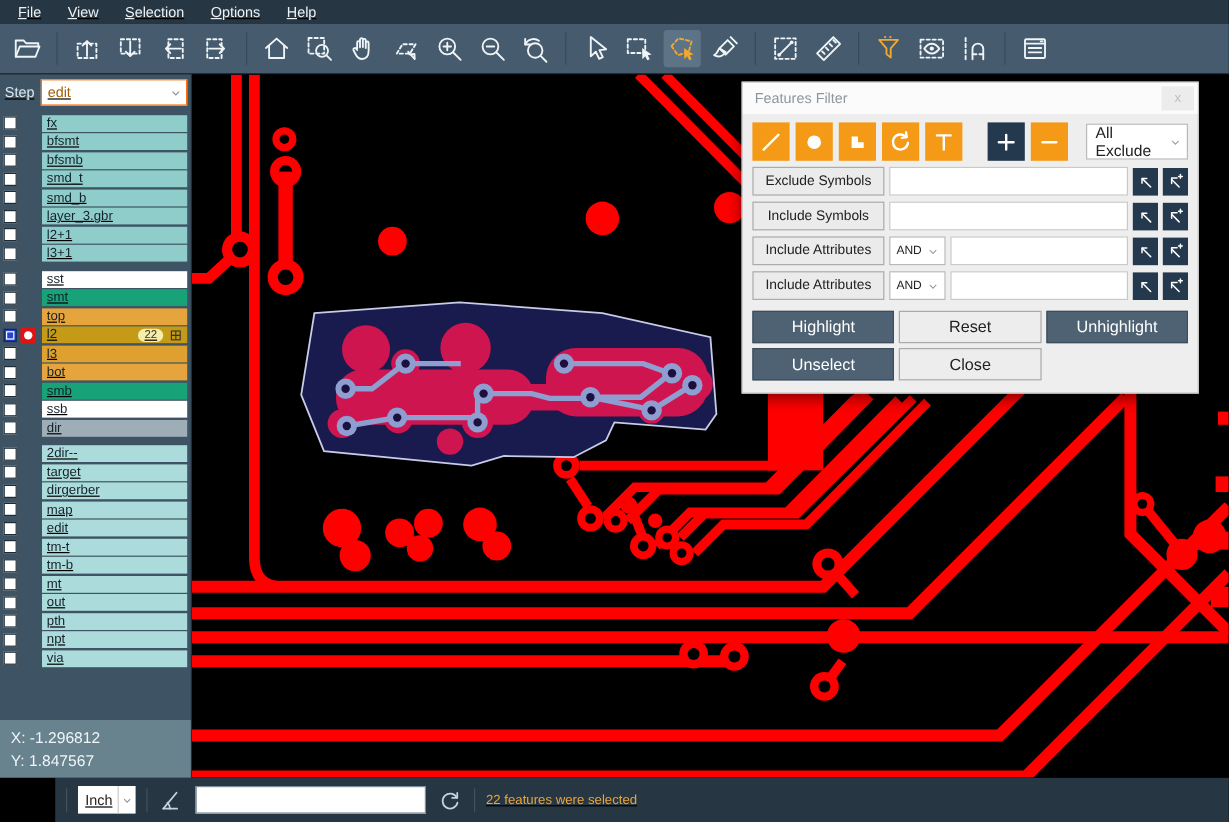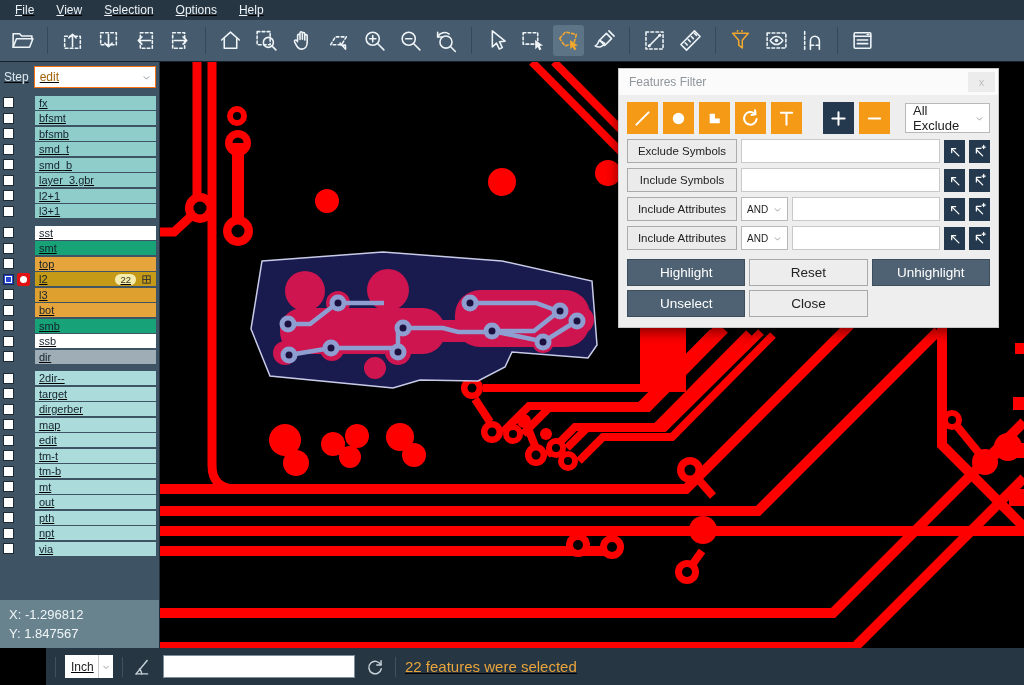--- a/index.html
+++ b/index.html
@@ -75,21 +75,21 @@
 
   
   .statusbar { height:37px; background:#263642; display:flex; align-items:center; padding:0 9px; gap:9px; flex:none;margin-left:46px; }
   .ssep { width:1px; height:20px; background:#41525E; flex:none; }
   .unit-combo { width:48px; height:23px; background:#fff; display:flex; align-items:center; font-size:12px; color:#222; padding-left:6px; flex:none; }
   .unit-combo .chev { margin-left:auto; width:15px; height:100%; border-left:1px solid #ccc; display:flex; align-items:center; justify-content:center; color:#8a929a; }
   .unit-combo .chev svg { width:12px; height:12px; stroke:currentColor; fill:none; stroke-width:1.8; }
   .sicon { width:22px; height:22px; color:#C7D2DA; flex:none; }
   .sicon svg { width:22px; height:22px; stroke:currentColor; fill:none; stroke-width:1.6; stroke-linecap:round; stroke-linejoin:round; }
   .cmd-input { width:192px; height:23px; background:#fff; border:1px solid #7f8f9a; font-size:12px; padding:0 5px; font-family:"Liberation Sans",sans-serif; }
-  .status-msg { color:#E9A43B; font-size:15px; }
+  .status-msg { color:#E9A43B; font-size:11px; }
 </style>
 </head>
 <body>
 
 <div id="app">
 
   <div class="menubar">
       <div class="menu-item"><u>F</u>ile</div>
       <div class="menu-item"><u>V</u>iew</div>
       <div class="menu-item"><u>S</u>election</div>

